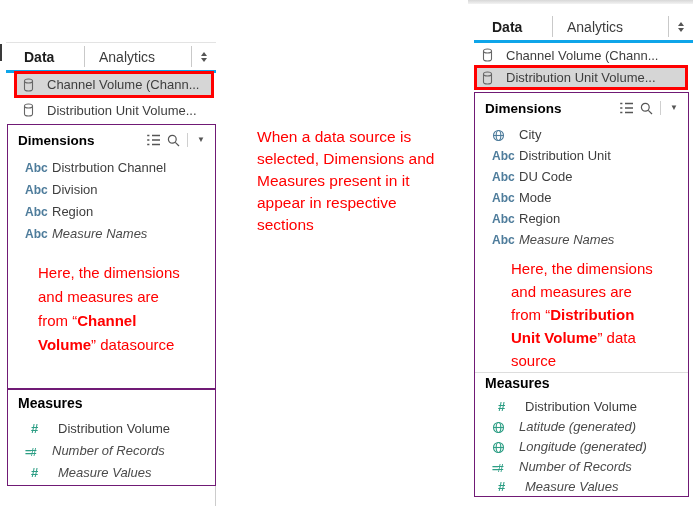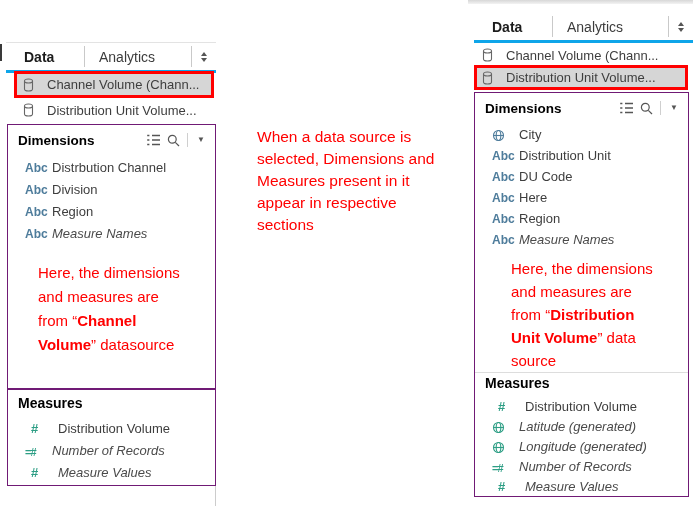--- a/index.html
+++ b/index.html
@@ -198,21 +198,21 @@
   <div class="frow h21">
     <span class="fi abc">Abc</span>
     <span class="lbl">Distribution Unit</span>
   </div>
   <div class="frow h21">
     <span class="fi abc">Abc</span>
     <span class="lbl">DU Code</span>
   </div>
   <div class="frow h21">
     <span class="fi abc">Abc</span>
-    <span class="lbl">Here</span>
+    <span class="lbl">Mode</span>
   </div>
   <div class="frow h21">
     <span class="fi abc">Abc</span>
     <span class="lbl">Region</span>
   </div>
   <div class="frow h21 it">
     <span class="fi abc">Abc</span>
     <span class="lbl">Measure Names</span>
   </div>
 

